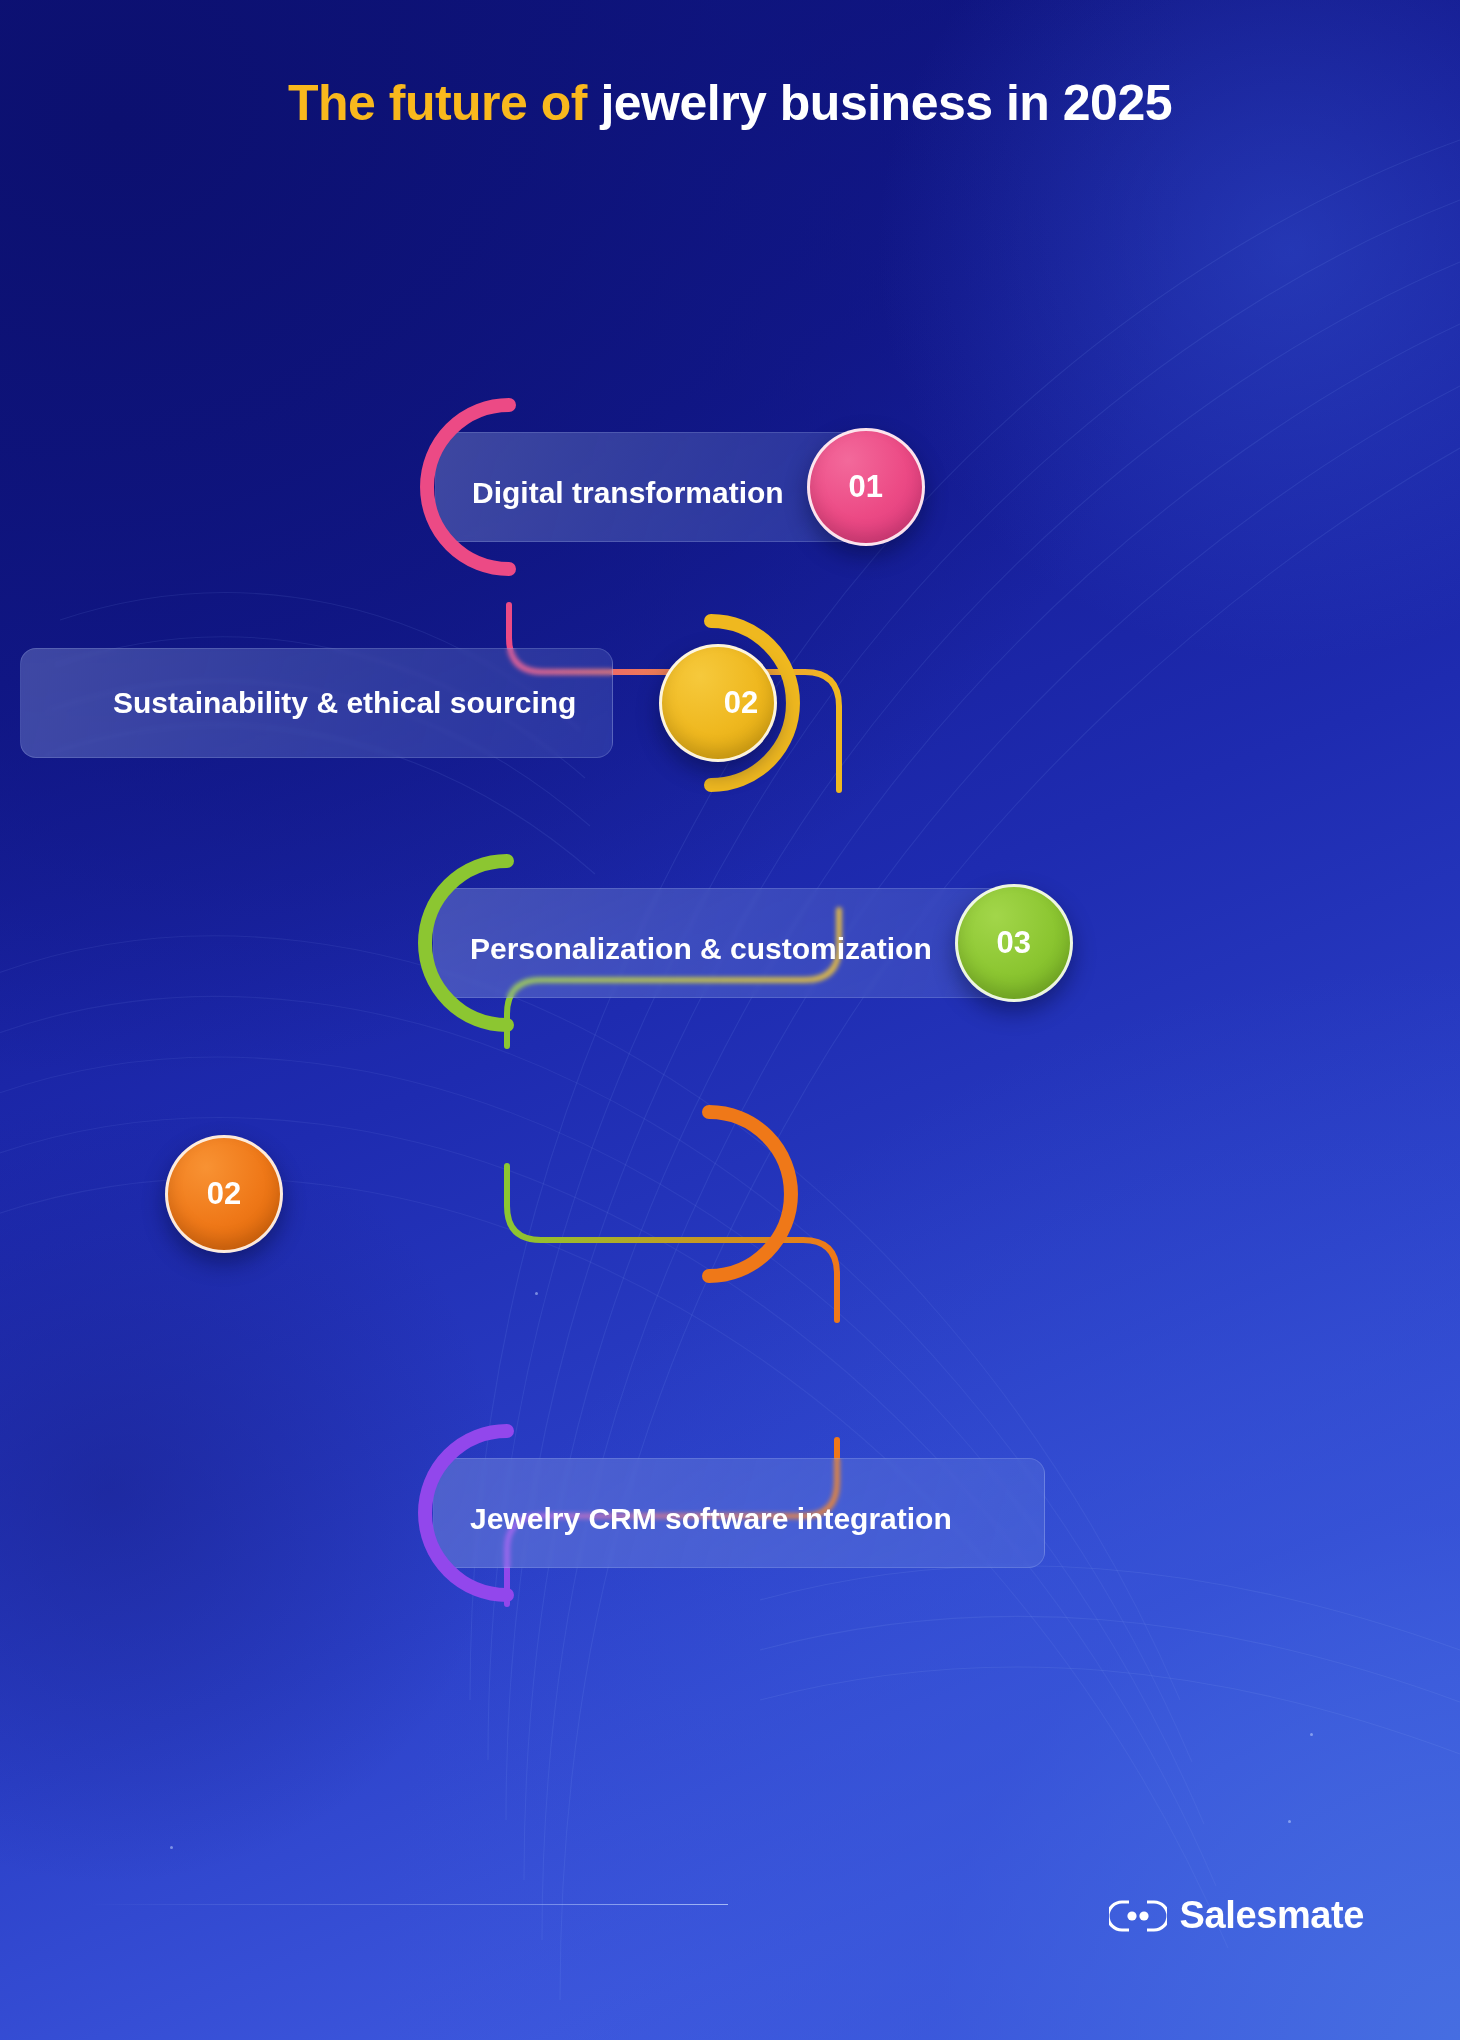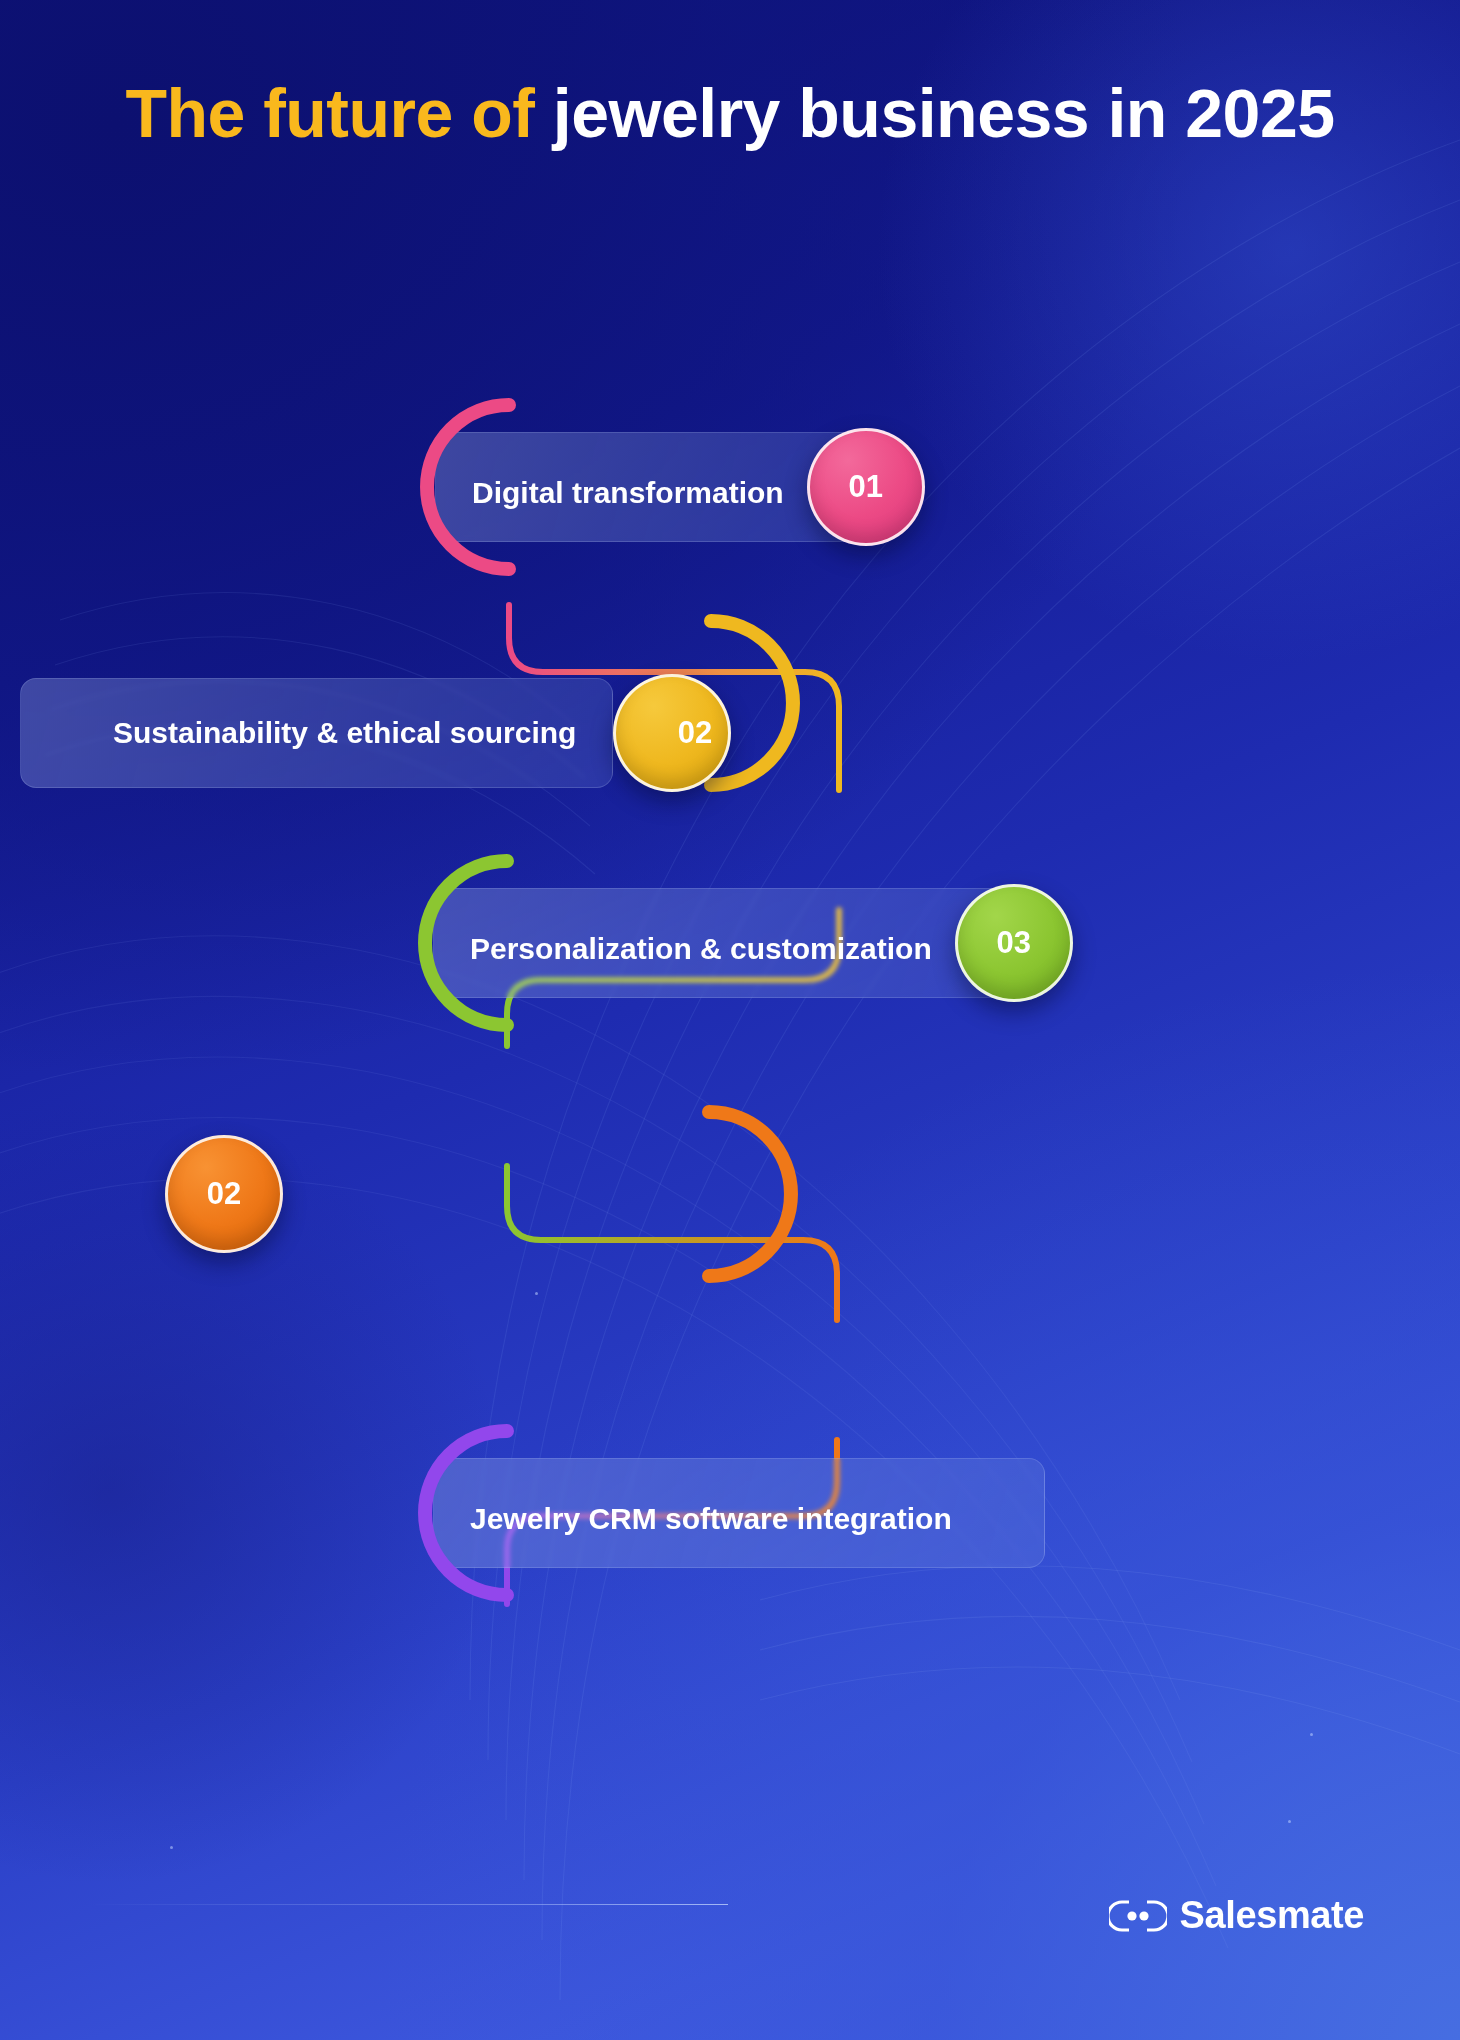--- a/index.html
+++ b/index.html
@@ -29,21 +29,21 @@
     position:absolute; left:-300px; bottom:140px; width:820px; height:820px;
     background: radial-gradient(circle, rgba(24,32,140,0.55) 0%, rgba(24,32,140,0) 68%);
     pointer-events:none;
   }
   .speck { position:absolute; width:3px; height:3px; border-radius:50%; background:rgba(190,210,255,0.55); }
 
   
   .title {
     position: absolute; left: 90px; top: 74px; width: 1280px;
     text-align: center;
-    font-size: 68px; line-height: 1.17; font-weight: 700;
+    font-size: 50px; line-height: 1.17; font-weight: 700;
     color: #ffffff; letter-spacing: -0.5px;
   }
   .title .gold { color: #f9b81d; }
 
   
   .flow { position: absolute; left: 0; top: 0; width: 1460px; height: 2040px; }
   .flow > svg.connectors { position: absolute; left: 0; top: 0; width: 1460px; height: 2040px; pointer-events: none; }
 
   .step { position: absolute; height: 120px; display: flex; align-items: center; }
   .step.left  { flex-direction: row; }
@@ -176,21 +176,21 @@
       <div class="pill">
         <span>Digital transformation</span>
       </div>
     </div>
 
     <div class="arc" style="left:650px; top:608px;">
       <svg viewBox="0 0 190 190">
         <path d="M 61 13 A 82 82 0 0 1 61 177" fill="none" stroke="#efb81f" stroke-width="14" stroke-linecap="round"></path>
       </svg>
     </div>
-    <div class="step left" style="left:90px; top:673px;">
+    <div class="step left" style="left:90px; top:643px;gap:46px;">
       <div class="pill">
         <span>Sustainability &amp; ethical sourcing</span>
       </div>
       <div class="bubble" style="background:radial-gradient(circle at 34% 26%, #f6c93c 0%, #efb81f 52%, #d9a30d 100%);padding-left:45px;">
         <span>02</span>
       </div>
     </div>
 
     <div class="arc" style="left:378px; top:848px;">
       <svg viewBox="0 0 190 190">

